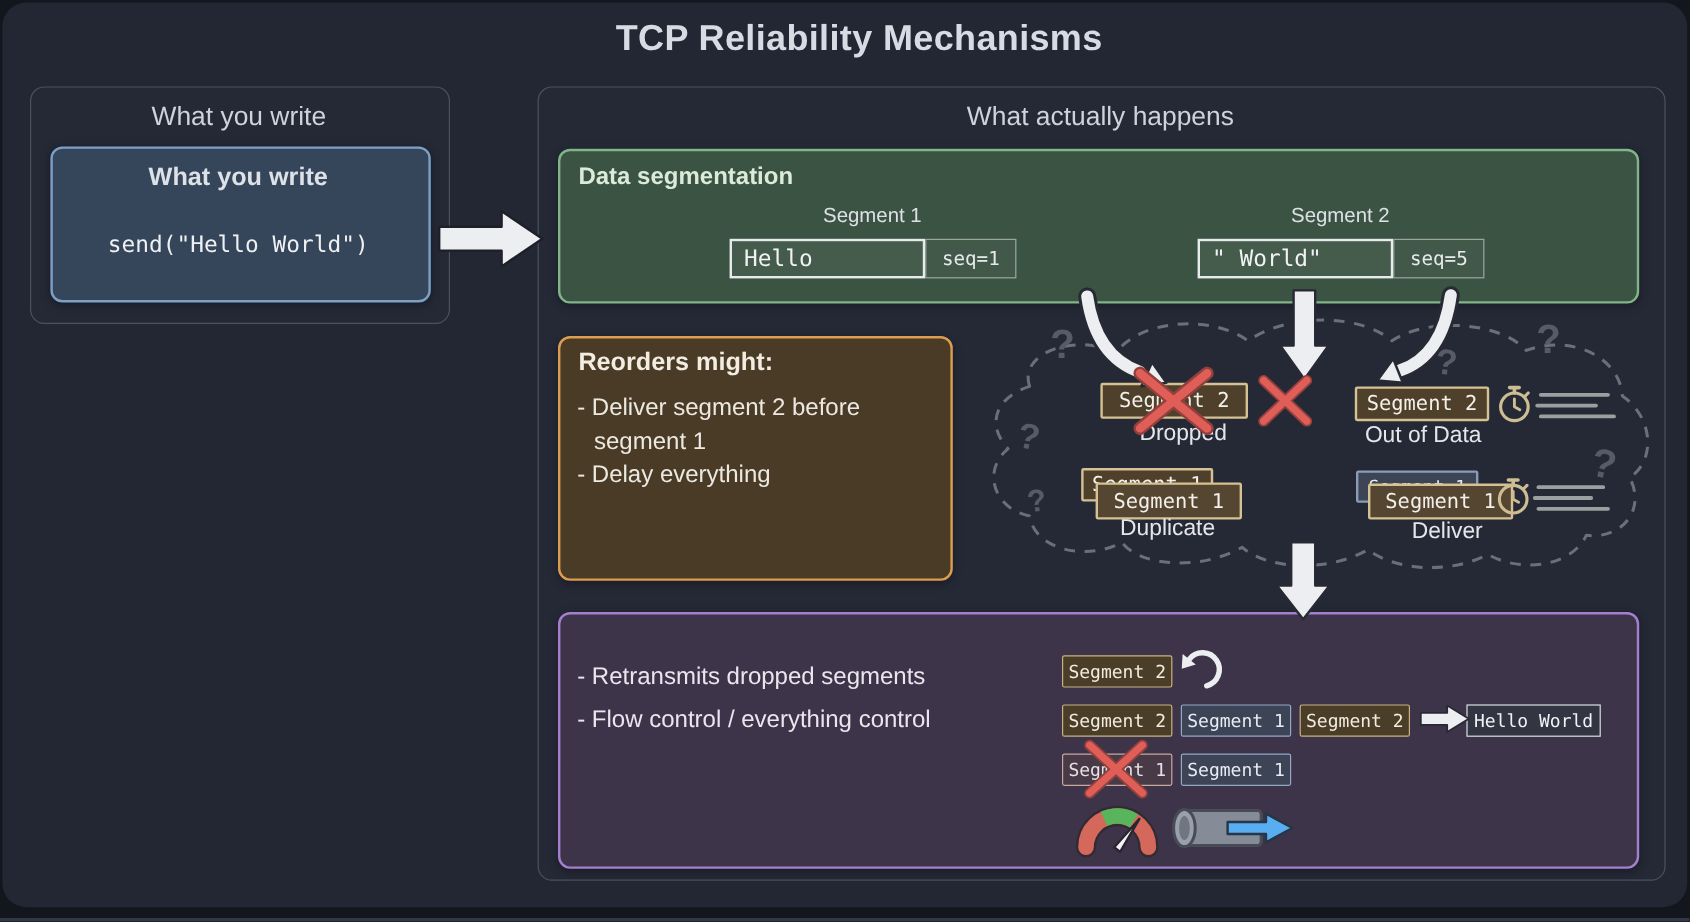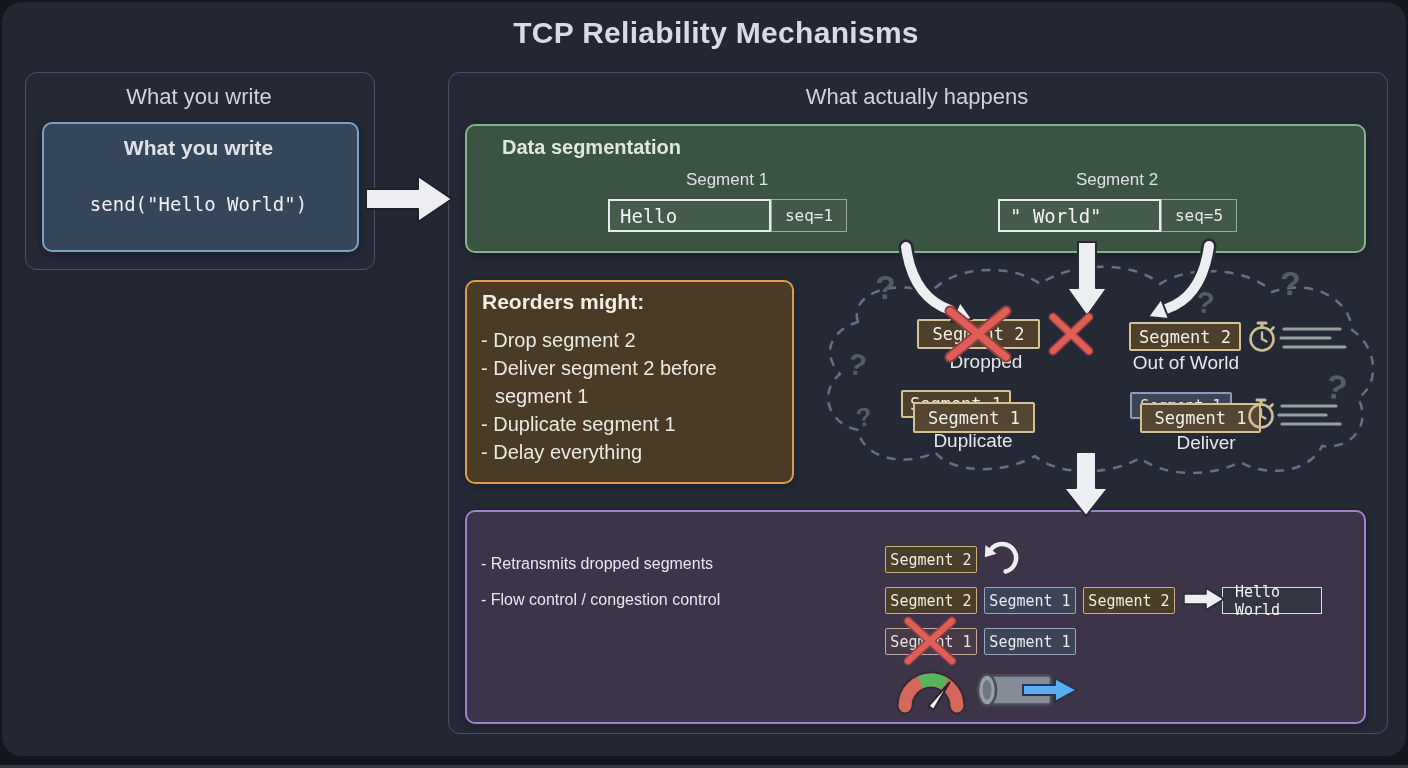--- a/index.html
+++ b/index.html
@@ -21,21 +21,21 @@
   .code-text{font-family:"DejaVu Sans Mono",monospace;font-size:19px;color:#eef0f3;text-align:center;}
   
   .box{border-radius:10px;box-shadow:0 2px 8px rgba(0,0,0,.3);z-index:2;}
   .box-green{background:#3b5342;border:2.5px solid #81b489;}
   .box-orange{background:#4a3b27;border:2.5px solid #dd9d51;}
   .box-purple{background:#3e3449;border:2.5px solid #a37fd0;}
   .box-heading{font-size:20px;font-weight:700;}
   .h-green{color:#dcead9;} .h-orange{color:#f2ece1;} .h-purple{color:#edeaf2;}
   .list{font-size:20px;line-height:28px;color:#ece9e1;}
   .list-item{padding-left:14px;text-indent:-14px;}
-  .plist{font-size:16px;line-height:36px;color:#e9e6ee;}
+  .plist{font-size:20px;line-height:36px;color:#e9e6ee;}
   
   .seg-label{font-size:17px;color:#dde0e6;text-align:center;z-index:2;}
   .payload-box{background:rgba(255,255,255,0.05);border:2px solid #e8ebee;
                font-family:"DejaVu Sans Mono",monospace;font-size:19px;color:#f0f2f4;
                display:flex;align-items:center;padding-left:10px;box-sizing:border-box;z-index:2;}
   .seq-box{background:rgba(255,255,255,0.04);border:1.5px solid #9aa79d;
            font-family:"DejaVu Sans Mono",monospace;font-size:16px;color:#e6e9ec;
            display:flex;align-items:center;justify-content:center;box-sizing:border-box;z-index:2;}
   
   .chip{font-family:"DejaVu Sans Mono",monospace;display:flex;align-items:center;
@@ -67,36 +67,34 @@
   <div class="abs panel" style="left:25px;top:72px;width:348px;height:196px;"></div>
   <div class="abs panel-heading z2" style="left:25px;top:84px;width:348px;">What you write</div>
   <div class="abs code-card z2" style="left:42px;top:122px;width:313px;height:126px;"></div>
   <div class="abs code-card-heading z2" style="left:42px;top:136px;width:313px;">What you write</div>
   <div class="abs code-text z2" style="left:42px;top:193px;width:313px;">send("Hello World")</div>
 
   <div class="abs panel" style="left:448px;top:72px;width:938px;height:660px;"></div>
   <div class="abs panel-heading z2" style="left:448px;top:84px;width:938px;">What actually happens</div>
 
   <div class="abs box box-green" style="left:465px;top:124px;width:897px;height:125px;"></div>
-  <div class="abs box-heading h-green z2" style="left:482px;top:136px;margin-left:20px;">Data segmentation</div>
+  <div class="abs box-heading h-green z2" style="left:482px;top:136px;">Data segmentation</div>
 
   <div class="abs seg-label" style="left:607px;top:170px;width:240px;">Segment 1</div>
   <div class="abs payload-box" style="left:608px;top:199px;width:163px;height:33px;">Hello</div>
   <div class="abs seq-box" style="left:771px;top:199px;width:76px;height:33px;">seq=1</div>
 
   <div class="abs seg-label" style="left:997px;top:170px;width:240px;">Segment 2</div>
   <div class="abs payload-box" style="left:998px;top:199px;width:163px;height:33px;">" World"</div>
   <div class="abs seq-box" style="left:1161px;top:199px;width:76px;height:33px;">seq=5</div>
 
   <div class="abs box box-orange" style="left:465px;top:280px;width:325px;height:200px;"></div>
   <div class="abs box-heading h-orange z2" style="left:482px;top:290px;font-size:21px;">Reorders might:</div>
   <div class="abs list z2" style="left:481px;top:326px;width:298px;">
-    <div class="list-item">- Drop segment 2</div>
     <div class="list-item">- Deliver segment 2 before segment 1</div>
-    <div class="list-item">- Duplicate segment 1</div>
     <div class="list-item">- Delay everything</div>
   </div>
 
   <svg id="cloud-svg" width="1408" height="768" viewBox="0 0 1408 768">
     <path d="M 858,322 C 848,292 900,278 930,294 C 950,266 1010,262 1040,284
              C 1075,260 1135,262 1160,284 C 1190,264 1250,268 1272,292
              C 1310,278 1350,298 1352,330 C 1378,348 1380,384 1358,398
              C 1372,424 1352,450 1322,446 C 1310,472 1268,478 1240,462
              C 1205,480 1160,474 1140,458 C 1105,478 1055,474 1035,456
              C 1000,476 950,472 935,452 C 905,468 862,458 858,430
@@ -106,42 +104,42 @@
   <span class="abs qmark" style="left:848px;top:348px;font-size:30px;transform:rotate(10deg);">?</span>
   <span class="abs qmark" style="left:856px;top:402px;font-size:26px;transform:rotate(-8deg);">?</span>
   <span class="abs qmark" style="left:1196px;top:286px;font-size:30px;transform:rotate(6deg);">?</span>
   <span class="abs qmark" style="left:1280px;top:264px;font-size:34px;">?</span>
   <span class="abs qmark" style="left:1326px;top:368px;font-size:34px;transform:rotate(12deg);">?</span>
 
   <div class="abs chip chip-cloud" style="left:917px;top:319px;width:123px;height:30px;">Segment 2</div>
   <div class="abs cloud-label" style="left:926px;top:351px;width:120px;">Dropped</div>
 
   <div class="abs chip chip-cloud" style="left:1129px;top:322px;width:112px;height:29px;">Segment 2</div>
-  <div class="abs cloud-label" style="left:1106px;top:352px;width:160px;">Out of World</div>
+  <div class="abs cloud-label" style="left:1106px;top:352px;width:160px;">Out of Data</div>
 
   <div class="abs chip chip-cloud" style="left:901px;top:390px;width:110px;height:28px;">Segment 1</div>
   <div class="abs chip chip-cloud chip-cloud-front" style="left:913px;top:402px;width:122px;height:31px;">Segment 1</div>
   <div class="abs cloud-label" style="left:908px;top:430px;width:130px;">Duplicate</div>
 
   <div class="abs chip chip-cloud chip-cloud-blue" style="left:1130px;top:392px;width:102px;height:27px;font-size:15px;">Segment 1</div>
   <div class="abs chip chip-cloud chip-cloud-front" style="left:1140px;top:403px;width:121px;height:30px;">Segment 1</div>
   <div class="abs cloud-label" style="left:1146px;top:432px;width:120px;">Deliver</div>
 
   <div class="abs box box-purple" style="left:465px;top:510px;width:897px;height:210px;"></div>
   <div class="abs plist z2" style="left:481px;top:546px;width:400px;">
     <div class="list-item">- Retransmits dropped segments</div>
-    <div class="list-item">- Flow control / congestion control</div>
+    <div class="list-item">- Flow control / everything control</div>
   </div>
 
   <div class="abs chip chip-sm chip-tan" style="left:885px;top:546px;">Segment 2</div>
 
   <div class="abs chip chip-sm chip-tan" style="left:885px;top:587px;">Segment 2</div>
   <div class="abs chip chip-sm chip-blue" style="left:984px;top:587px;">Segment 1</div>
   <div class="abs chip chip-sm chip-tan" style="left:1083px;top:587px;">Segment 2</div>
-  <div class="abs result-box" style="left:1222px;top:587px;width:100px;height:27px;padding-left:12px;">Hello World</div>
+  <div class="abs result-box" style="left:1222px;top:587px;width:112px;height:27px;">Hello World</div>
 
   <div class="abs chip chip-sm chip-x" style="left:885px;top:628px;">Segment 1</div>
   <div class="abs chip chip-sm chip-blue" style="left:984px;top:628px;">Segment 1</div>
 
   <svg id="deco-svg" width="1408" height="768" viewBox="0 0 1408 768">
 
     <g>
       <polygon points="366,189 418,189 418,176 452,199 418,222 418,209 366,209" fill="#eceef2" stroke="#1e2029" stroke-width="2" stroke-linejoin="round"></polygon>
     </g>
 

